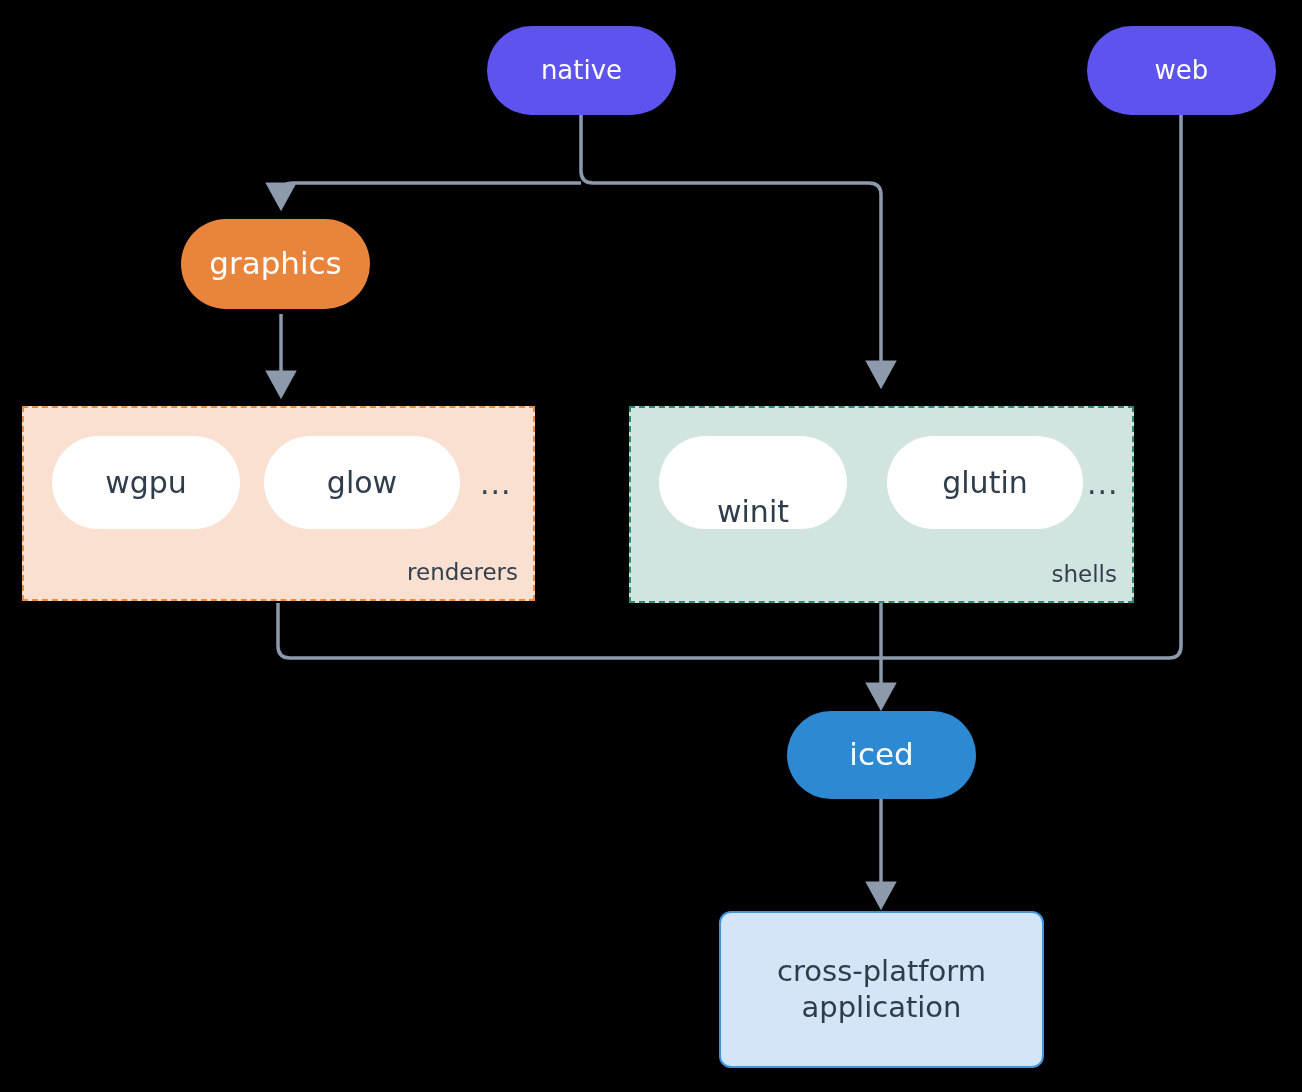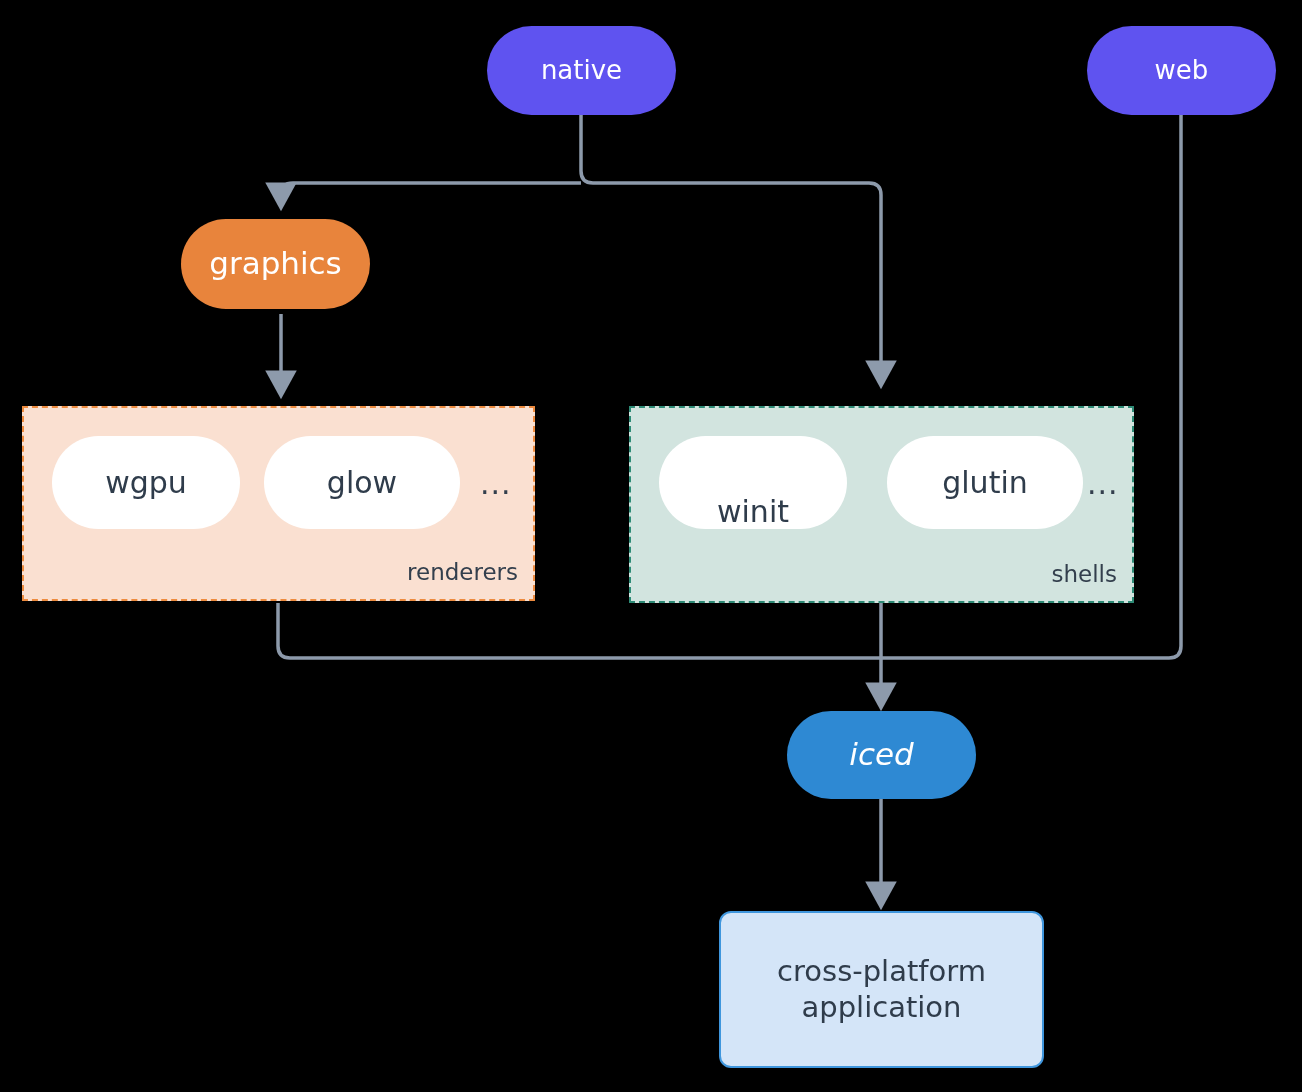--- a/index.html
+++ b/index.html
@@ -44,21 +44,20 @@
   }
   .node-graphics {
     background: #e8843c;
     color: #ffffff;
     font-size: 31px;
   }
   .node-iced {
     background: #2e89d3;
     color: #ffffff;
     font-size: 31px;
-    font-style: italic;
   }
   .node-app {
     background: #d4e5f8;
     color: #2f3c4b;
     border: 2px solid #3f96dd;
     border-radius: 12px;
     font-size: 29px;
     flex-direction: column;
   }
   .node-app span { display: block; }

